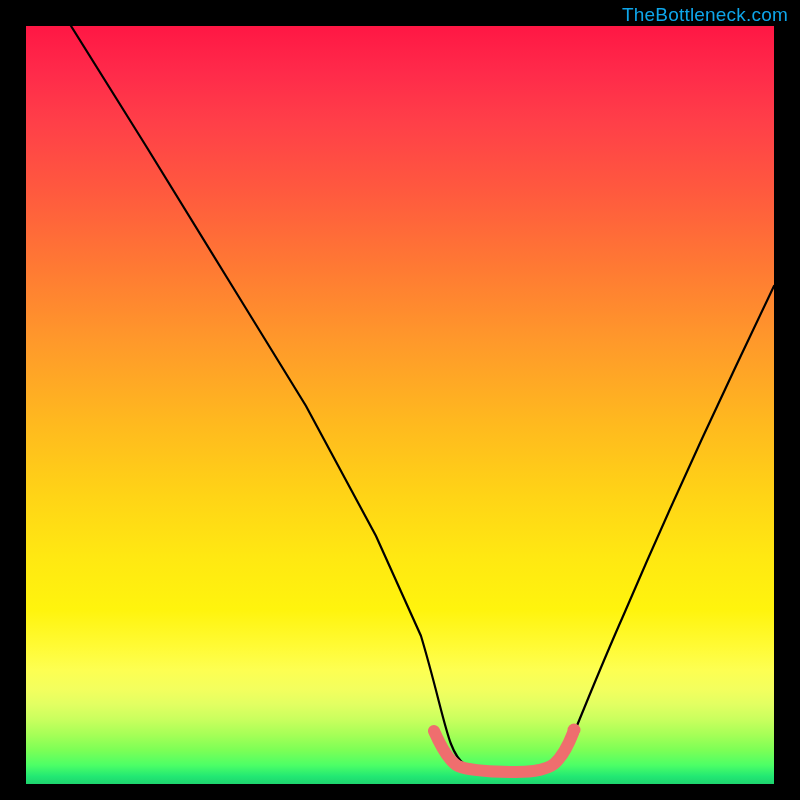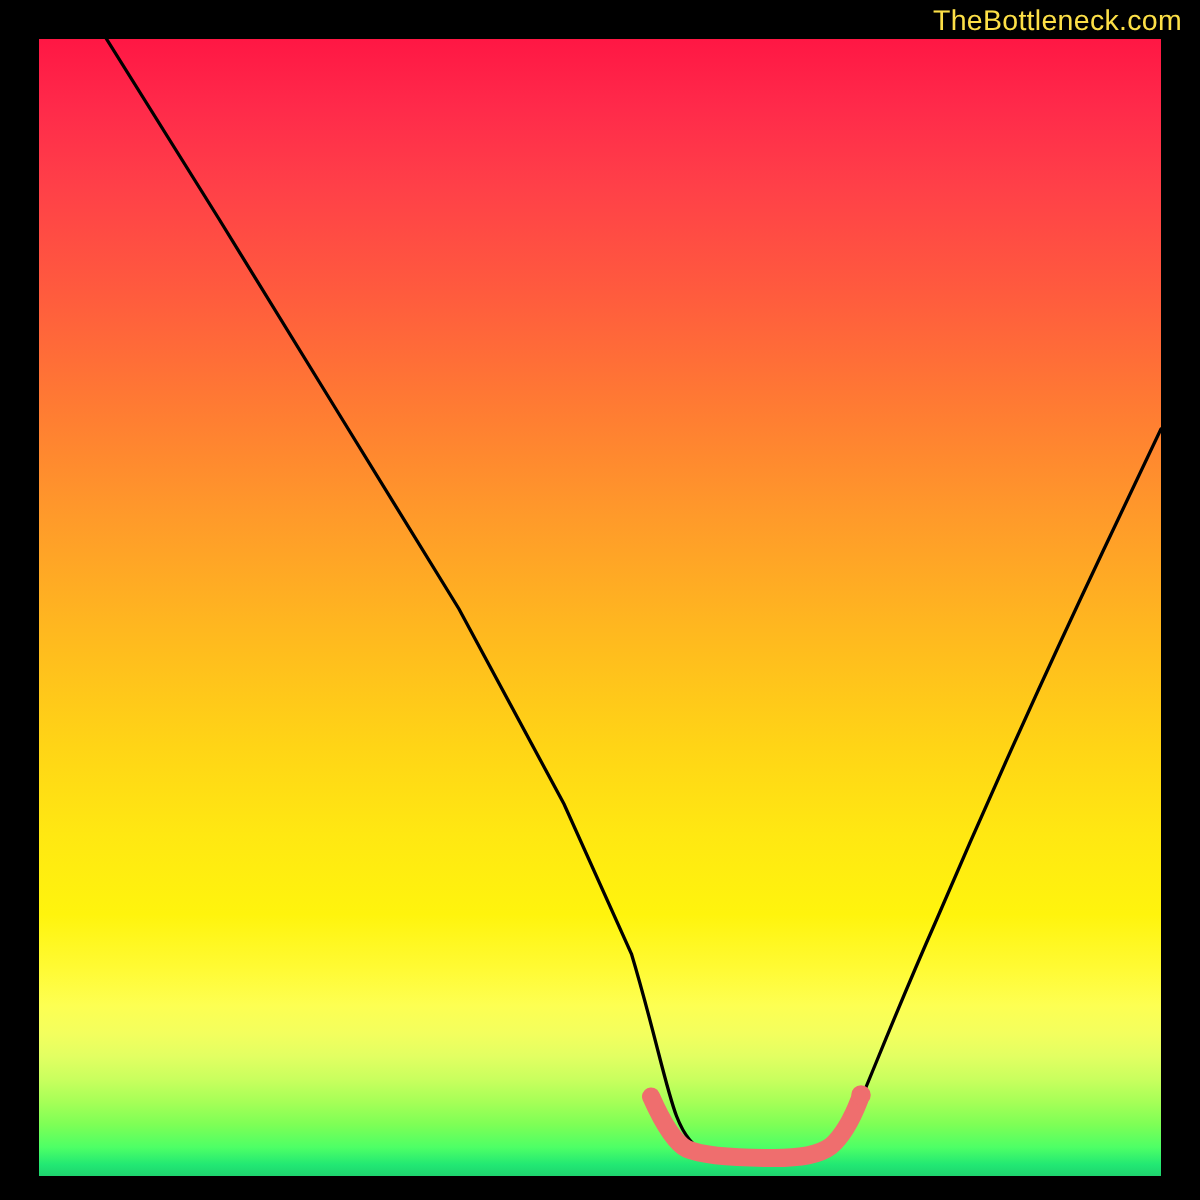--- a/index.html
+++ b/index.html
@@ -52,21 +52,21 @@
     position: absolute;
     left: 26px;
     top: 26px;
     width: 748px;
     height: 758px;
   }
   .attribution {
     position: absolute;
     top: 4px;
     right: 12px;
-    color: #fde047;
+    color: #0ea5e9;
     font-size: 19px;
     letter-spacing: 0.2px;
   }
 </style>
 </head>
 <body>
 
 <div class="frame">
   <div class="plot"></div>
 

